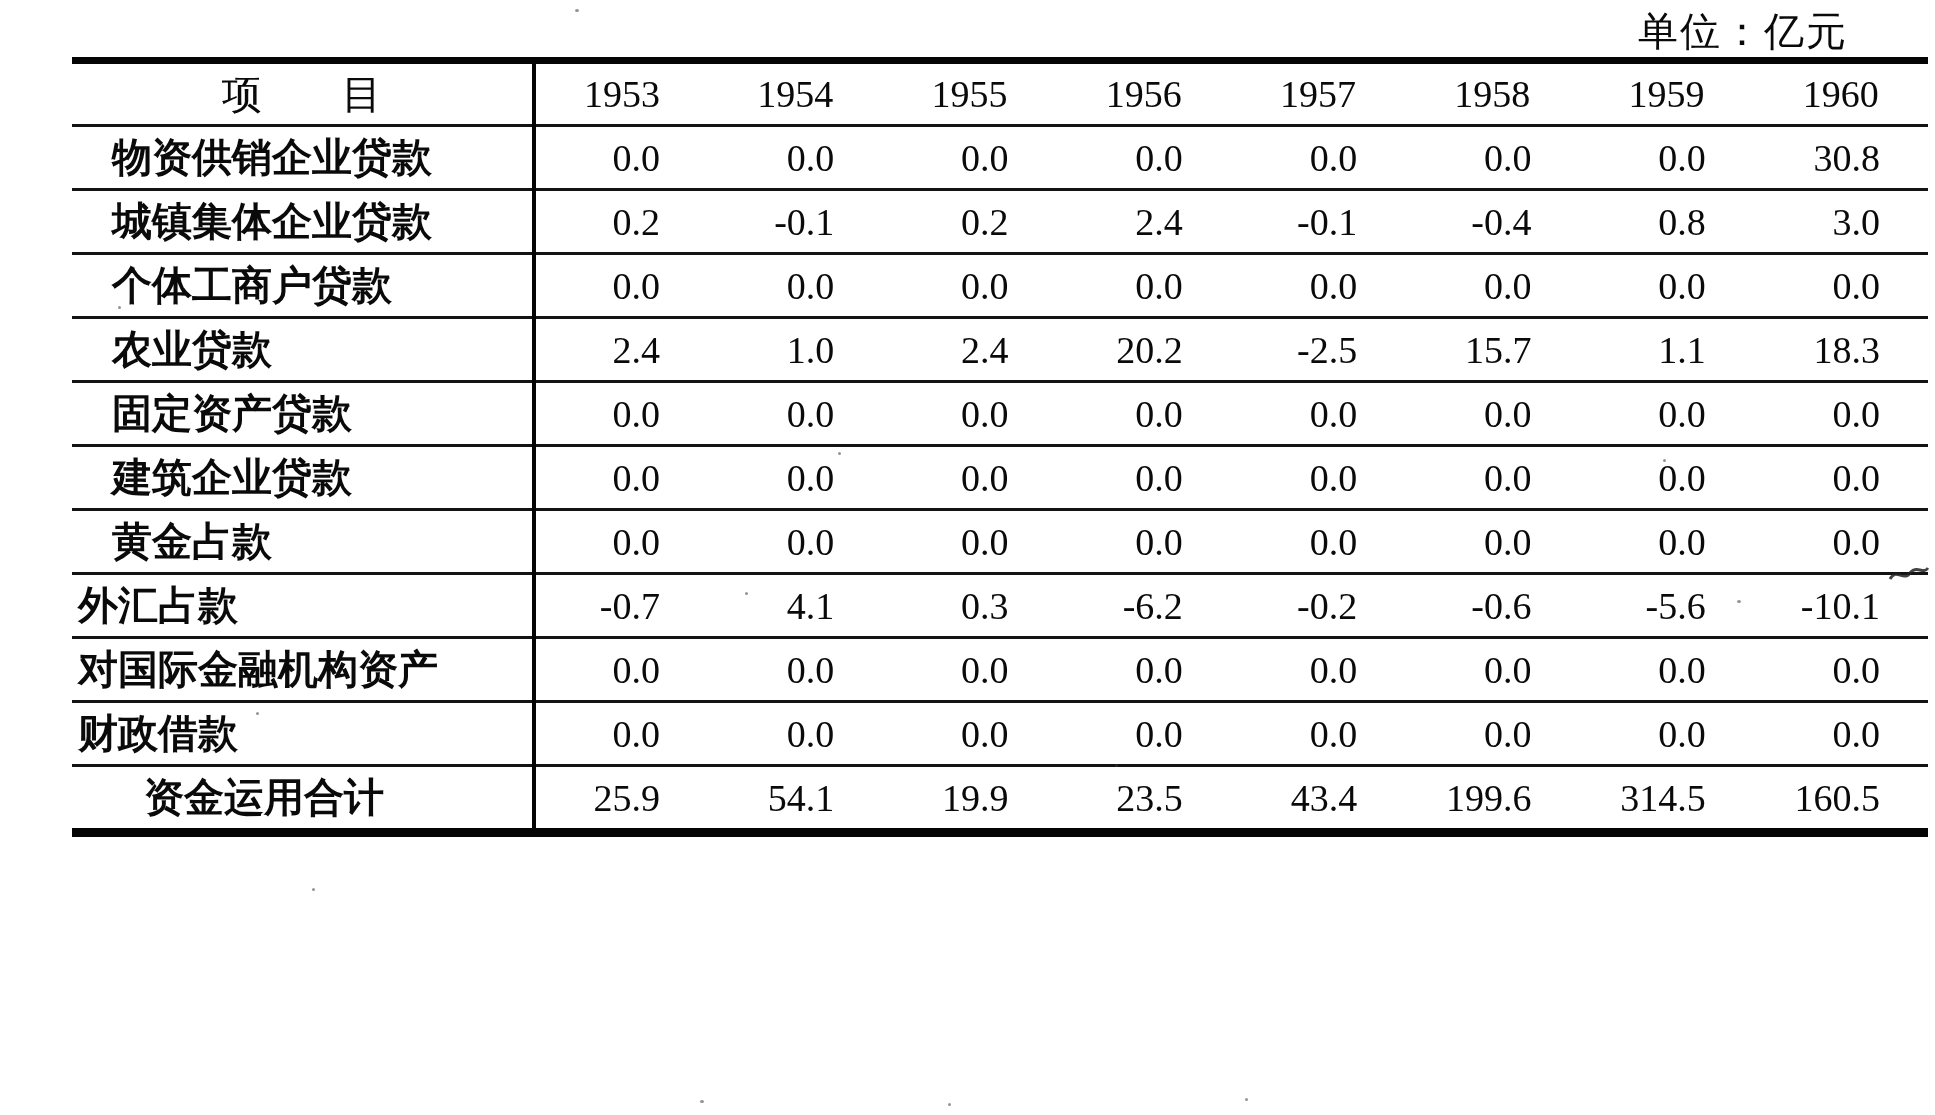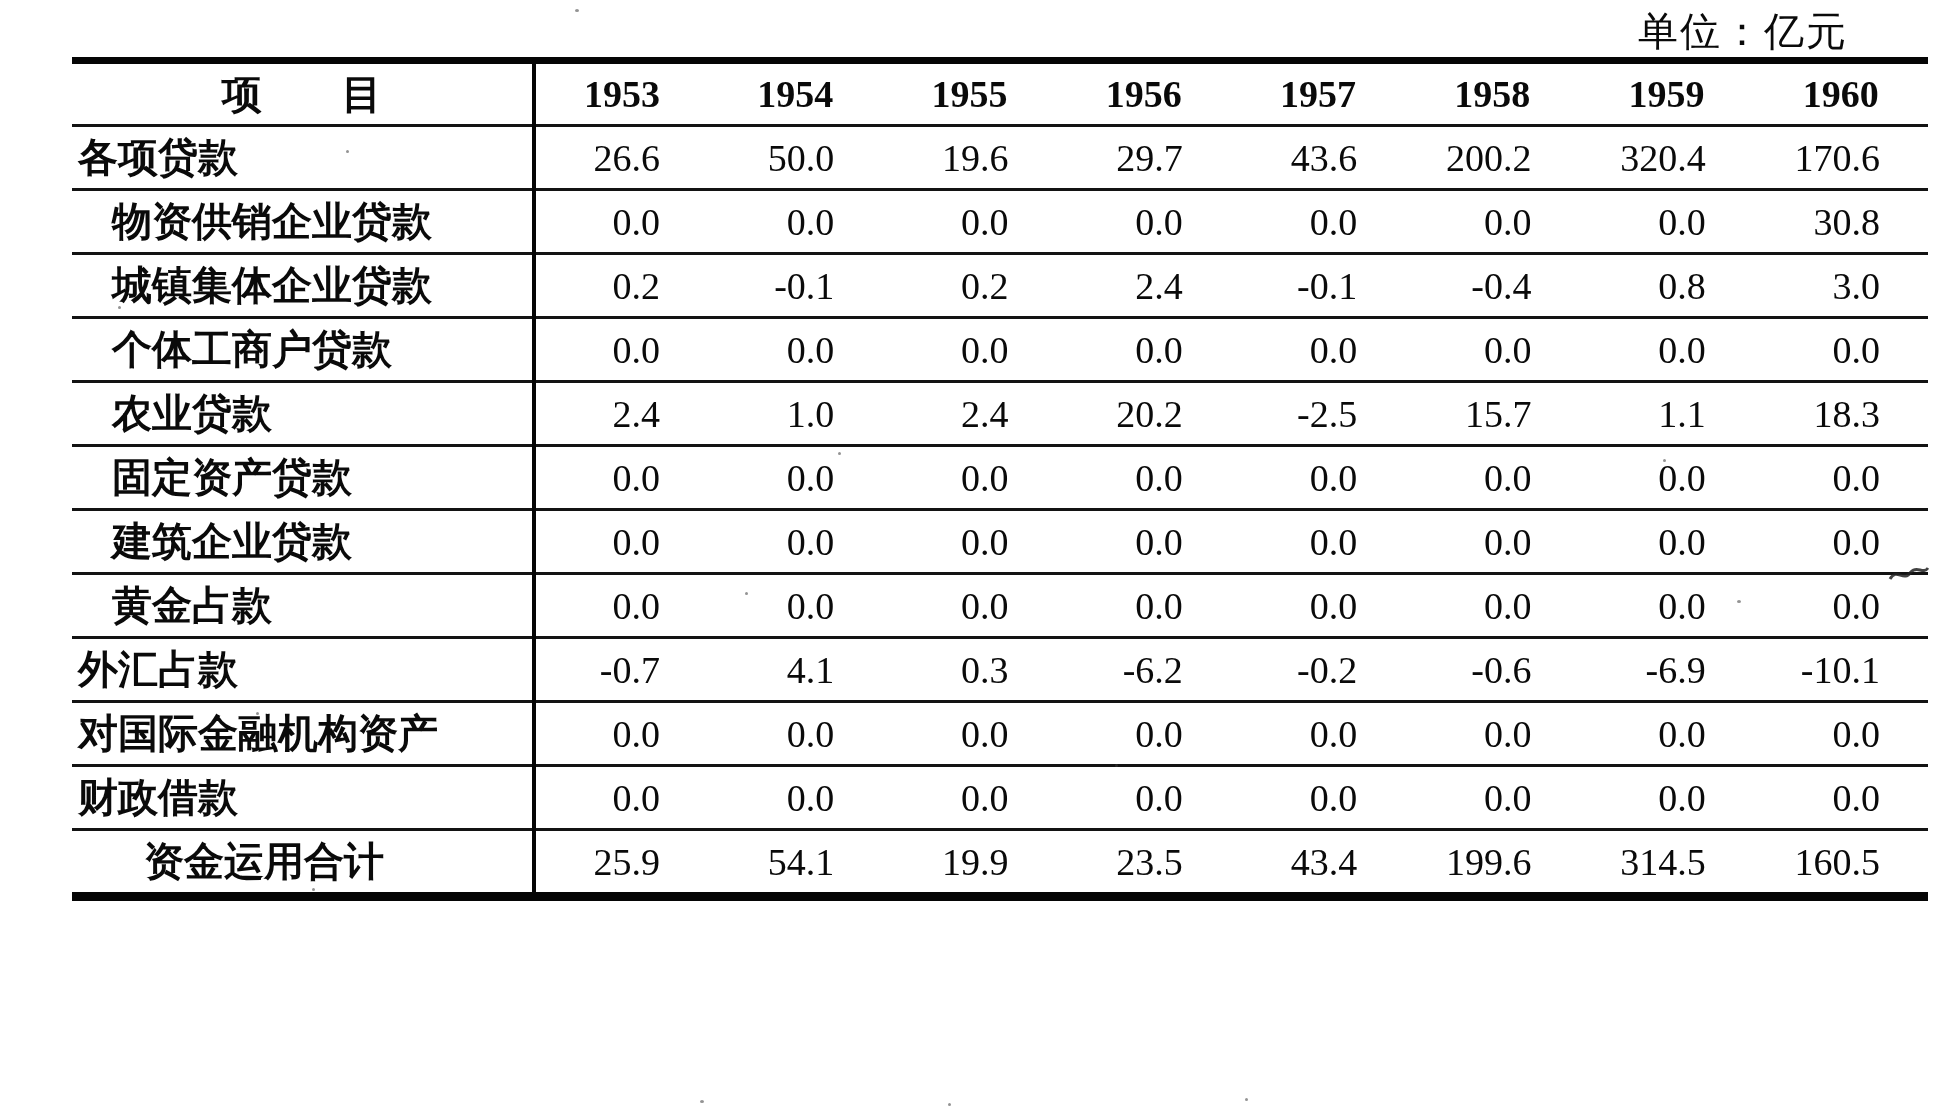--- a/index.html
+++ b/index.html
@@ -39,21 +39,21 @@
   th, td {
     border-bottom: 3px solid #131313;
     padding: 0;
     vertical-align: middle;
     overflow: hidden;
     white-space: nowrap;
   }
   thead th {
     height: 60px;
     font-size: 38px;
-    font-weight: bold;
+    font-weight: normal;
     text-align: center;
   }
   thead th.item-head {
     border-right: 4px solid #050505;
     font-size: 40px;
   }
   tbody td { height: 61px; }
   td.label {
     border-right: 4px solid #050505;
     font-size: 40px;
@@ -108,31 +108,20 @@
       <th>1955</th>
       <th>1956</th>
       <th>1957</th>
       <th>1958</th>
       <th>1959</th>
       <th>1960</th>
     </tr>
   </thead>
   <tbody>
       <tr>
-        <td class="label indent-0">各项贷款</td>
-        <td class="num">26.6</td>
-        <td class="num">50.0</td>
-        <td class="num">19.6</td>
-        <td class="num">29.7</td>
-        <td class="num">43.6</td>
-        <td class="num">200.2</td>
-        <td class="num">320.4</td>
-        <td class="num">170.6</td>
-      </tr>
-      <tr>
         <td class="label indent-1">物资供销企业贷款</td>
         <td class="num">0.0</td>
         <td class="num">0.0</td>
         <td class="num">0.0</td>
         <td class="num">0.0</td>
         <td class="num">0.0</td>
         <td class="num">0.0</td>
         <td class="num">0.0</td>
         <td class="num">30.8</td>
       </tr>
@@ -203,21 +192,21 @@
         <td class="num">0.0</td>
       </tr>
       <tr>
         <td class="label indent-0">外汇占款</td>
         <td class="num">-0.7</td>
         <td class="num">4.1</td>
         <td class="num">0.3</td>
         <td class="num">-6.2</td>
         <td class="num">-0.2</td>
         <td class="num">-0.6</td>
-        <td class="num">-6.9</td>
+        <td class="num">-5.6</td>
         <td class="num">-10.1</td>
       </tr>
       <tr>
         <td class="label indent-0">对国际金融机构资产</td>
         <td class="num">0.0</td>
         <td class="num">0.0</td>
         <td class="num">0.0</td>
         <td class="num">0.0</td>
         <td class="num">0.0</td>
         <td class="num">0.0</td>

